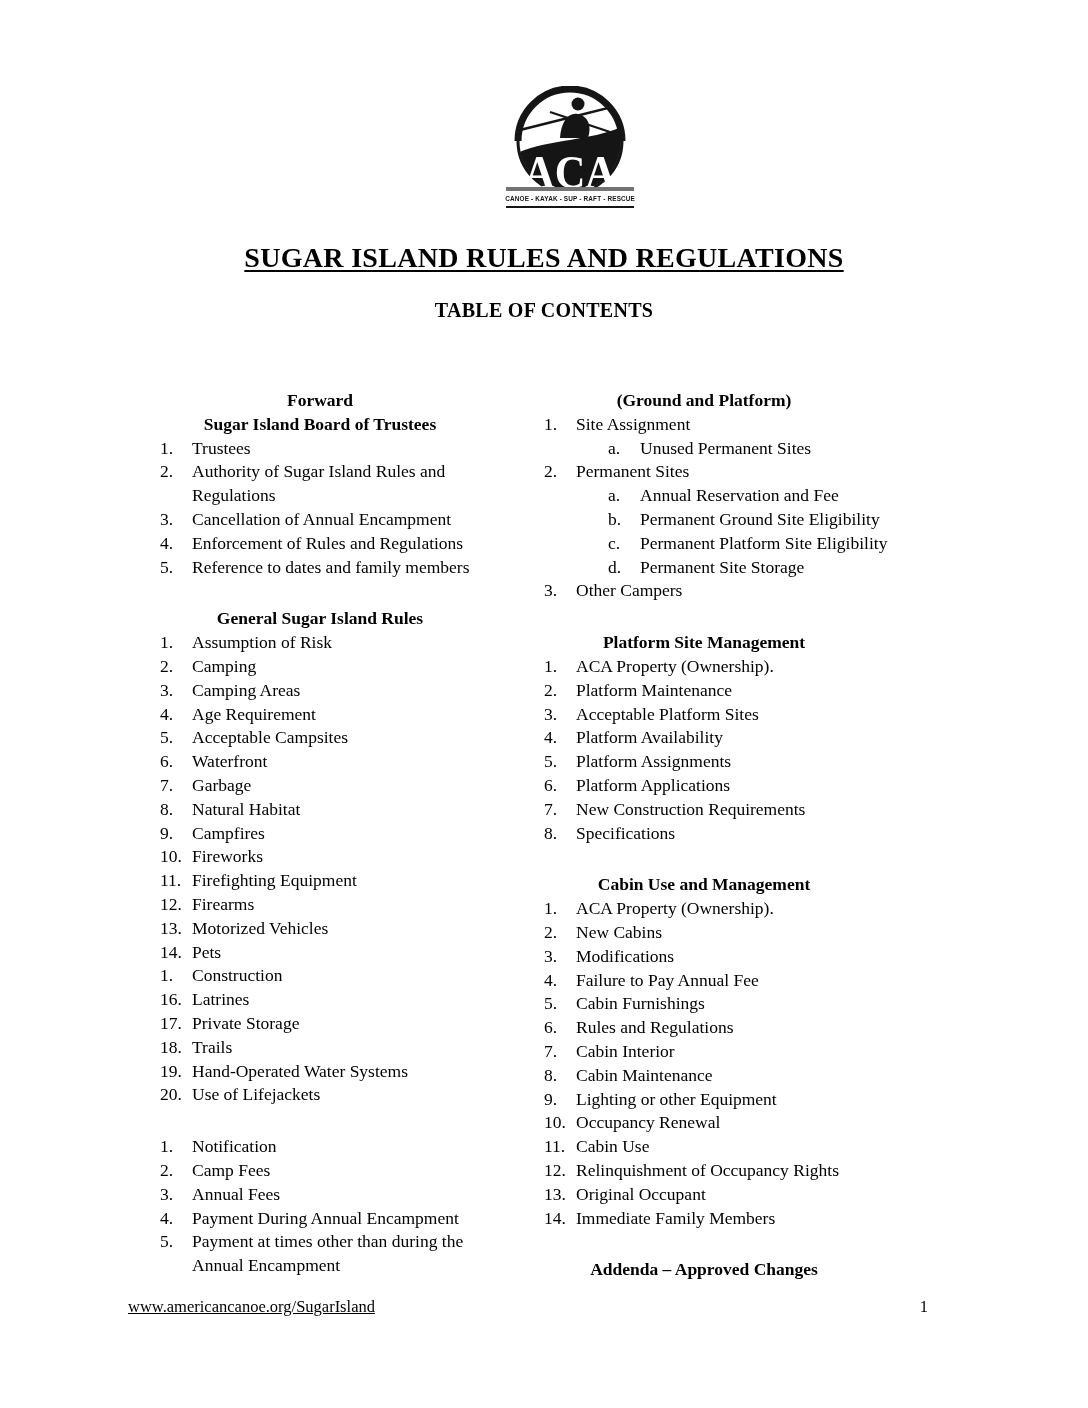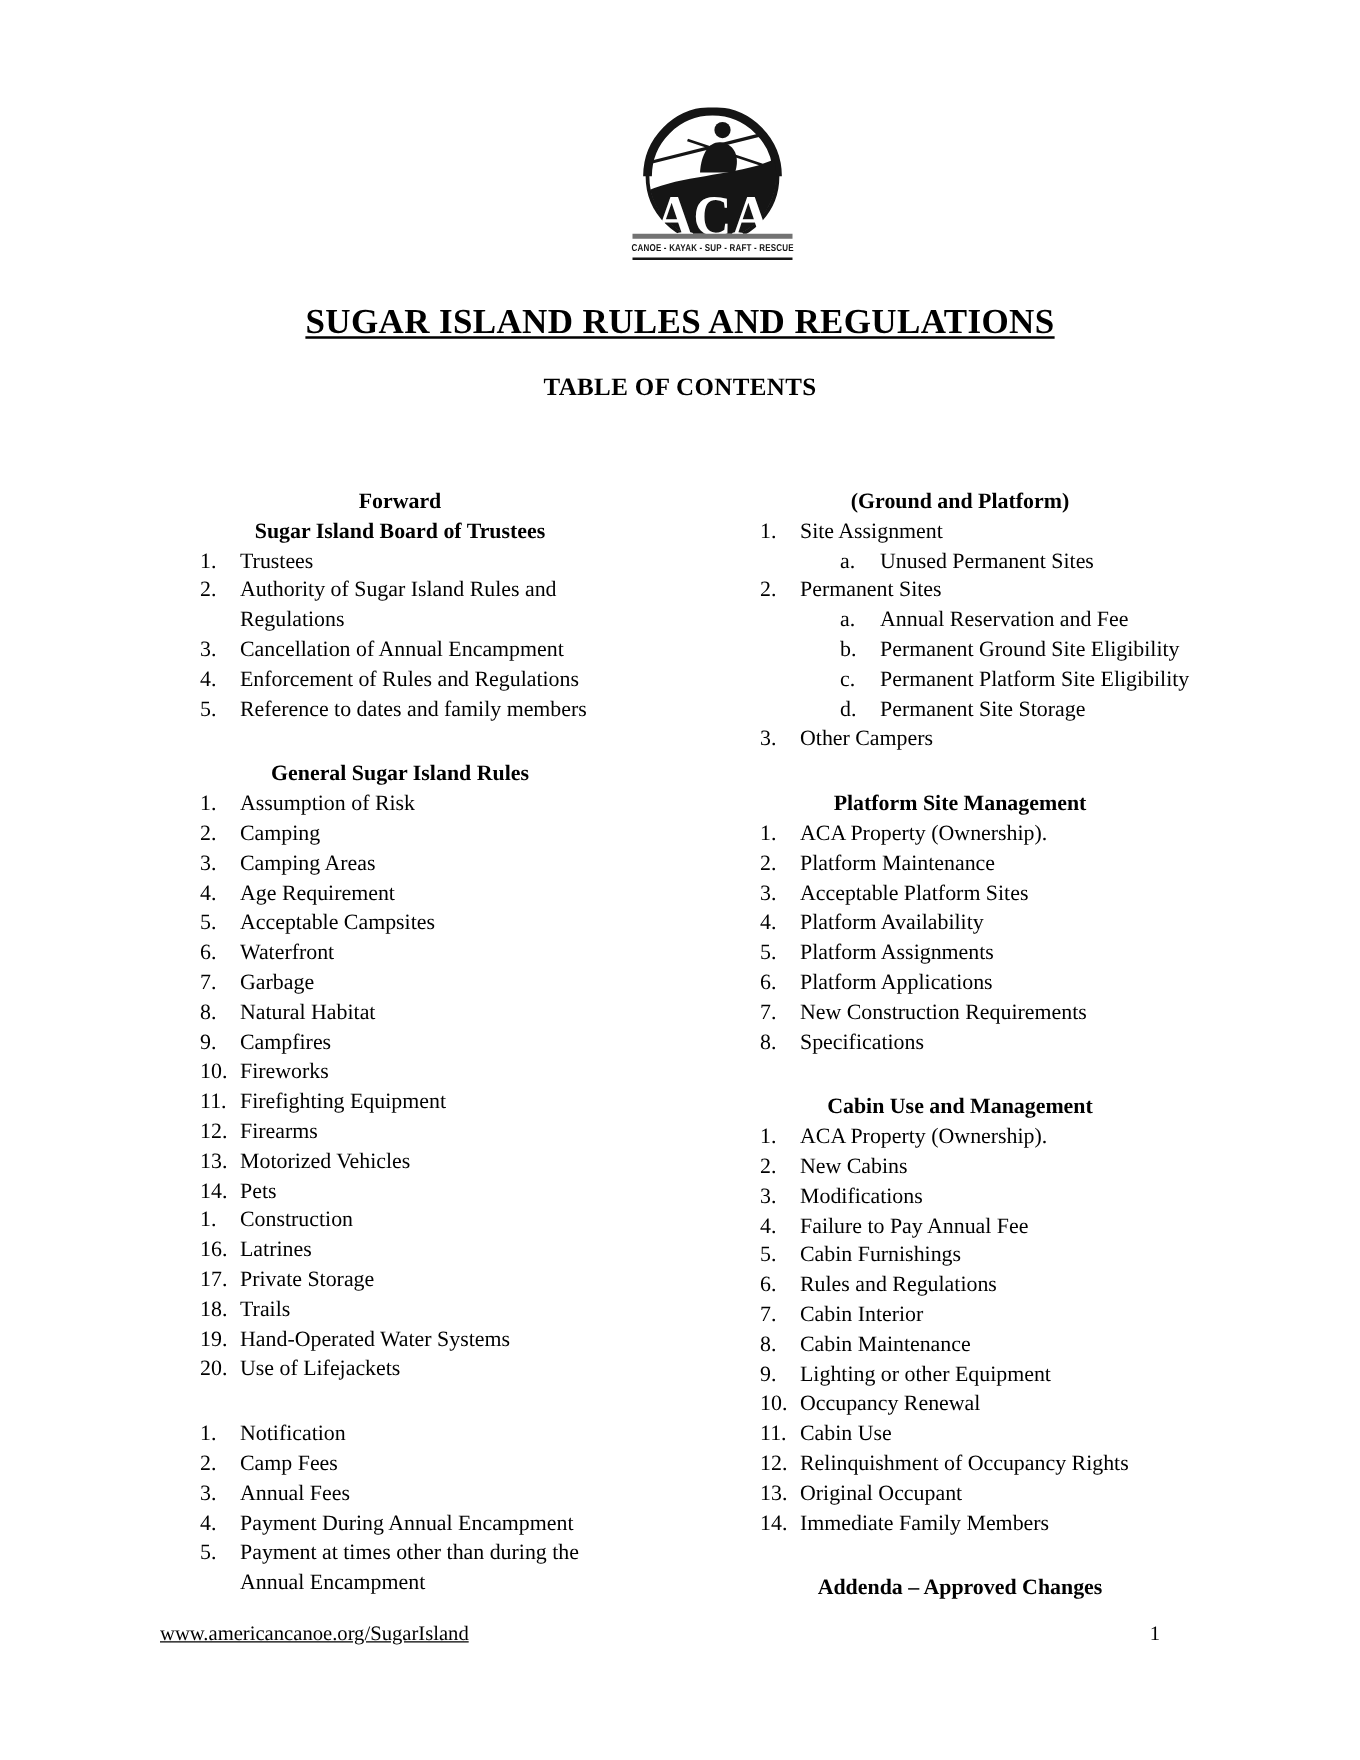--- a/index.html
+++ b/index.html
@@ -46,21 +46,21 @@
   }
   .doc-subtitle {
     position:absolute; top:299px; left:0; width:100%;
     text-align:center;
     font-size:20px; font-weight:bold; letter-spacing:.3px;font-family:Liberation Serif, serif;
   }
 
   
   .columns {
     position:absolute; top:389px; left:128px; width:832px;
-    display:flex; gap:64px;
+    display:flex; 
     font-size:17.5px; line-height:23.8px;
   }
   .column { width:384px; }
   .section { margin-top:28px; }
   .column > .section:first-child { margin-top:0; }
   .heading { text-align:center; font-weight:bold; }
   .item { position:relative; padding-left:64px; }
   .item .num { position:absolute; left:32px; top:0; }
   .item.sub { padding-left:128px; }
   .item.sub .num { left:96px; }

